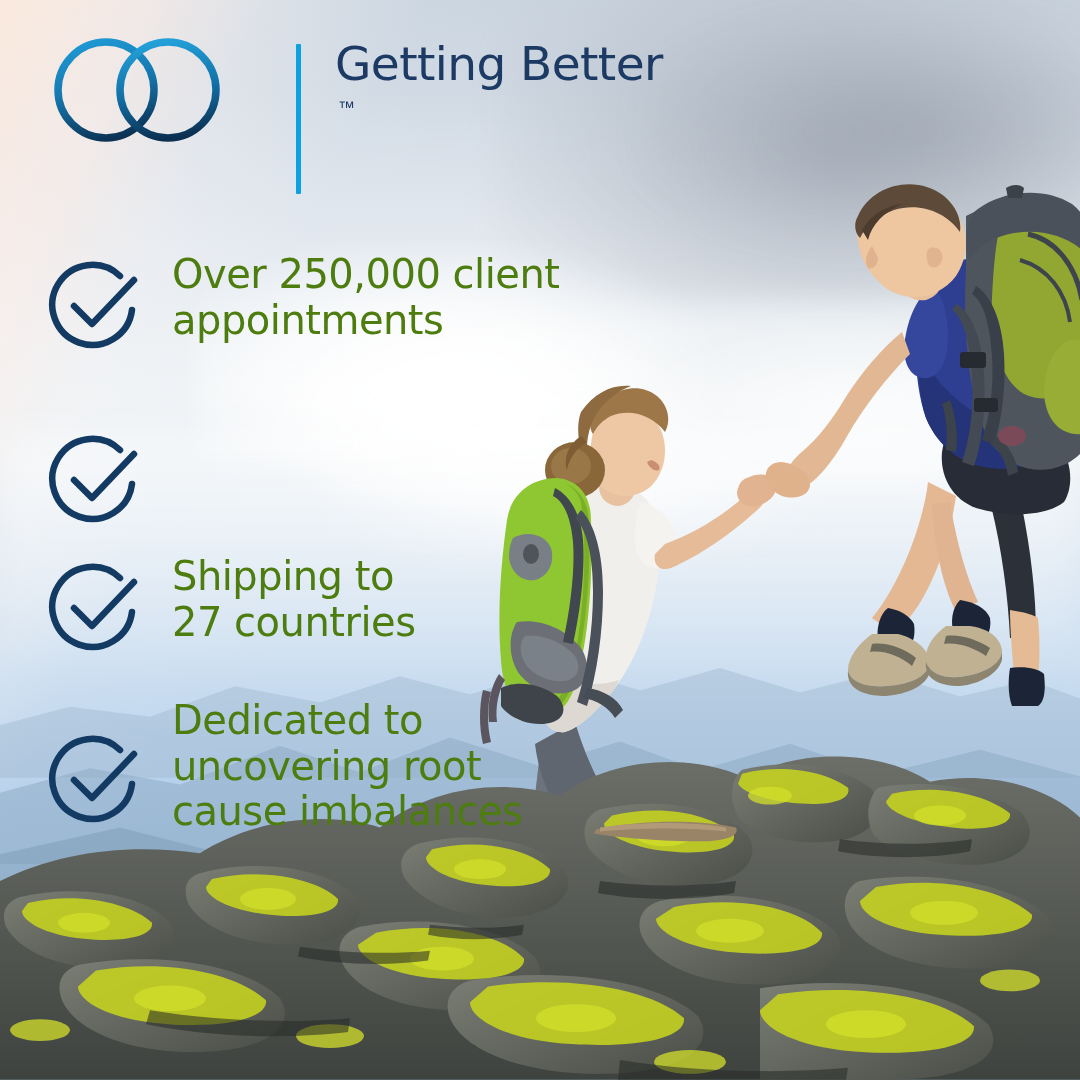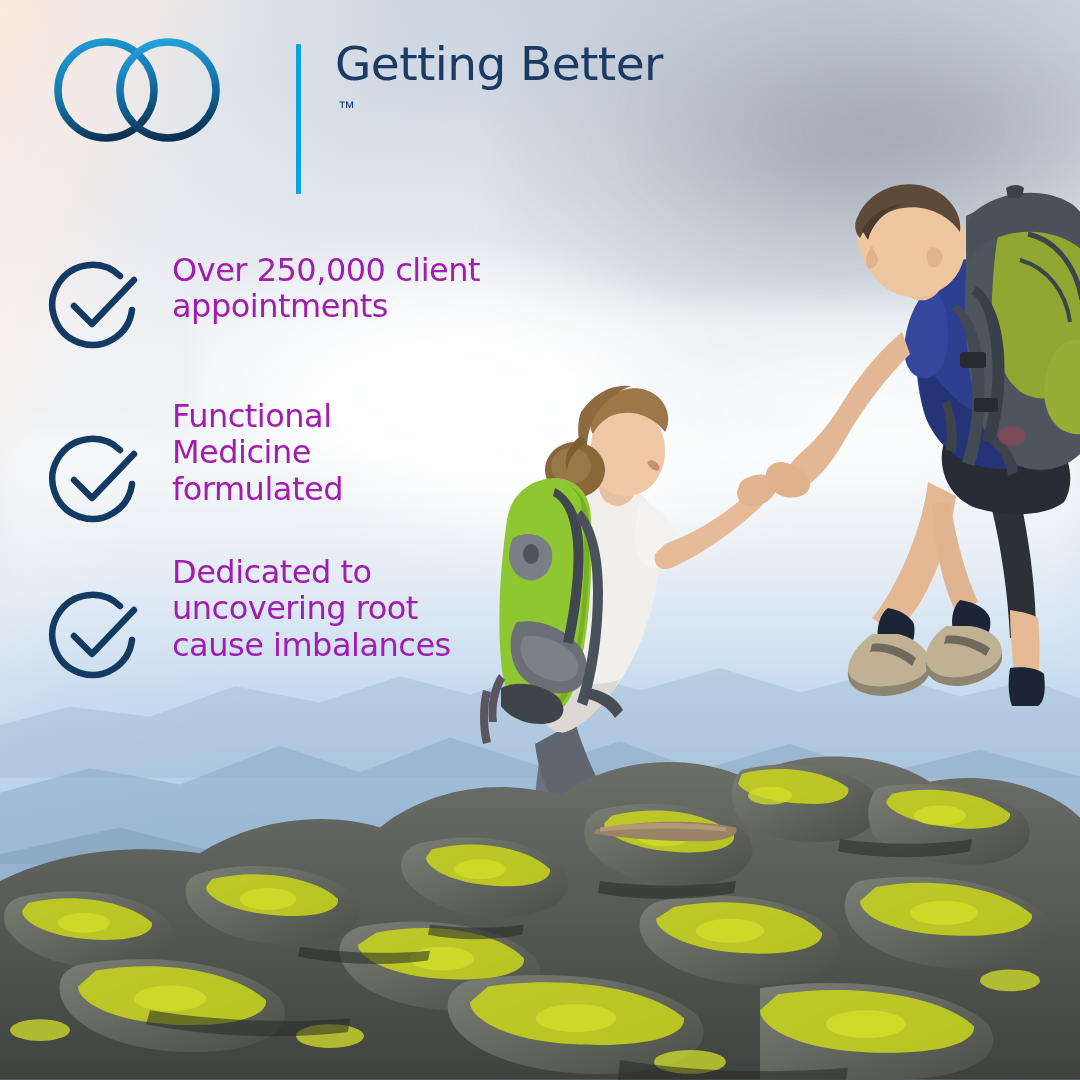--- a/index.html
+++ b/index.html
@@ -161,22 +161,22 @@
   .bullets{position:absolute;left:46px;top:248px;width:600px;}
   .bullet{display:flex;align-items:flex-start;margin-bottom:20px;}
   .bullet:nth-child(1){margin-bottom:40px;}
   .bullet:nth-child(2){margin-bottom:22px;}
   .bullet:nth-child(3){margin-bottom:38px;}
   .check{width:100px;height:100px;flex:0 0 100px;margin-top:4px;}
   .check svg{display:block;width:100%;height:100%;overflow:visible;}
   .btext{
     margin-left:26px;
     font-family:"DejaVu Sans", sans-serif;
-    font-size:32px;font-weight:400;line-height:1.14;
-    letter-spacing:-0.5px;color:#a21caf;
+    font-size:40px;font-weight:400;line-height:1.14;
+    letter-spacing:-0.5px;color:#4d7c0f;
     white-space:pre-line;padding-top:4px;
   }
   .b-ic-1{margin-top:6px;}
   .b-ic-2{margin-top:34px;}
   .b-ic-3{margin-top:6px;}
   .b-ic-4{margin-top:34px;}
 </style>
 </head>
 <body>
 
@@ -480,25 +480,31 @@
         <div class="btext">Over 250,000 client
 appointments</div>
       </div>
 
       <div class="bullet">
         <div class="check b-ic-2">
           <svg viewBox="0 0 100 100">
             <path d="M74,22 A40,40 0 1,0 86,56 M28,52 L46,70 L88,26" fill="none" stroke="#123a63" stroke-width="6.5" stroke-linecap="round" stroke-linejoin="round"></path>
           </svg>
         </div>
-        <div class="btext">Functional
-Medicine
-formulated</div>
       </div>
 
+      <div class="bullet">
+        <div class="check b-ic-3">
+          <svg viewBox="0 0 100 100">
+            <path d="M74,22 A40,40 0 1,0 86,56 M28,52 L46,70 L88,26" fill="none" stroke="#123a63" stroke-width="6.5" stroke-linecap="round" stroke-linejoin="round"></path>
+          </svg>
+        </div>
+        <div class="btext">Shipping to
+27 countries</div>
+      </div>
 
       <div class="bullet">
         <div class="check b-ic-4">
           <svg viewBox="0 0 100 100">
             <path d="M74,22 A40,40 0 1,0 86,56 M28,52 L46,70 L88,26" fill="none" stroke="#123a63" stroke-width="6.5" stroke-linecap="round" stroke-linejoin="round"></path>
           </svg>
         </div>
         <div class="btext">Dedicated to
 uncovering root
 cause imbalances</div>

